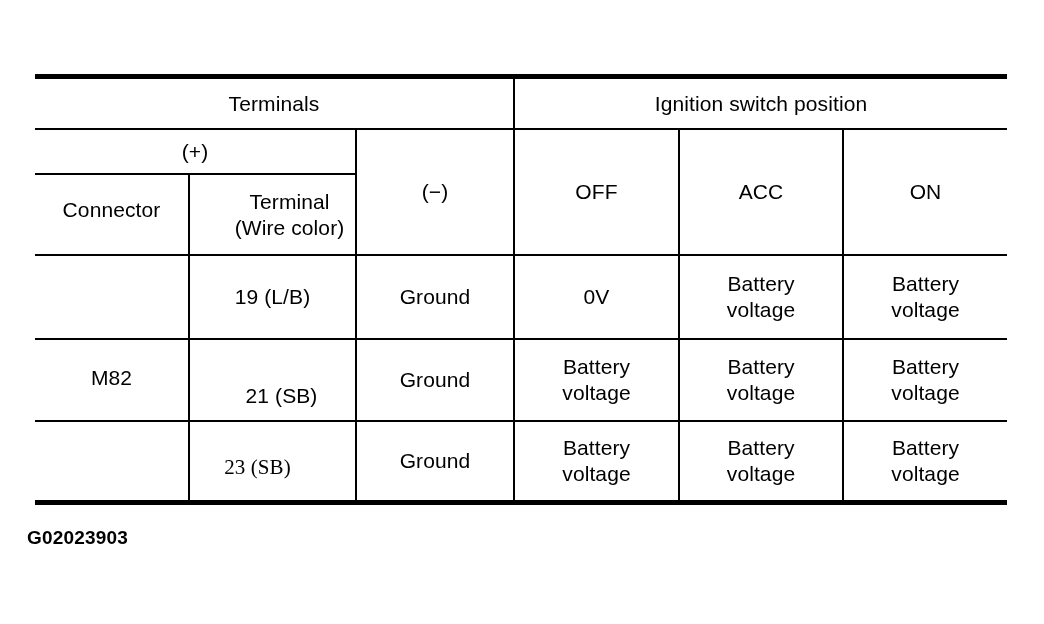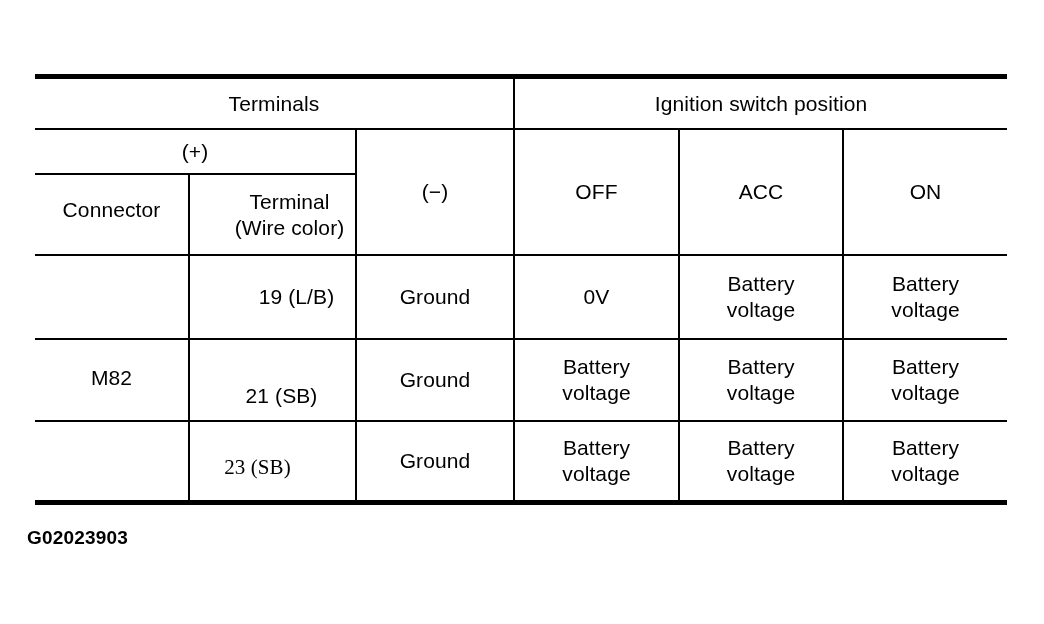--- a/index.html
+++ b/index.html
@@ -94,21 +94,21 @@
     <div class="cell" style="left:155px; top:101px; width:199px; height:79px;">Terminal
 (Wire color)</div>
     <div class="cell" style="left:322px; top:56px; width:156px; height:124px;">(−)</div>
 
     <div class="cell" style="left:480px; top:56px; width:163px; height:124px;border-radius:17px;">OFF</div>
     <div class="cell" style="left:645px; top:56px; width:162px; height:124px;">ACC</div>
     <div class="cell" style="left:809px; top:56px; width:163px; height:124px;">ON</div>
 
     <div class="cell" style="left:0px; top:182px; width:153px; height:244px;">M82</div>
 
-    <div class="cell" style="left:155px; top:182px; width:165px; height:82px;padding-left:24px;">19 (L/B)</div>
+    <div class="cell" style="left:155px; top:182px; width:165px; height:82px;">19 (L/B)</div>
     <div class="cell" style="left:322px; top:182px; width:156px; height:82px;">Ground</div>
     <div class="cell" style="left:480px; top:182px; width:163px; height:82px;">0V</div>
     <div class="cell" style="left:645px; top:182px; width:162px; height:82px;">Battery
 voltage</div>
     <div class="cell" style="left:809px; top:182px; width:163px; height:82px;">Battery
 voltage</div>
 
     <div class="cell" style="left:155px; top:282px; width:183px; height:80px;">21 (SB)</div>
     <div class="cell" style="left:322px; top:266px; width:156px; height:80px;">Ground</div>
     <div class="cell" style="left:480px; top:266px; width:163px; height:80px;">Battery

